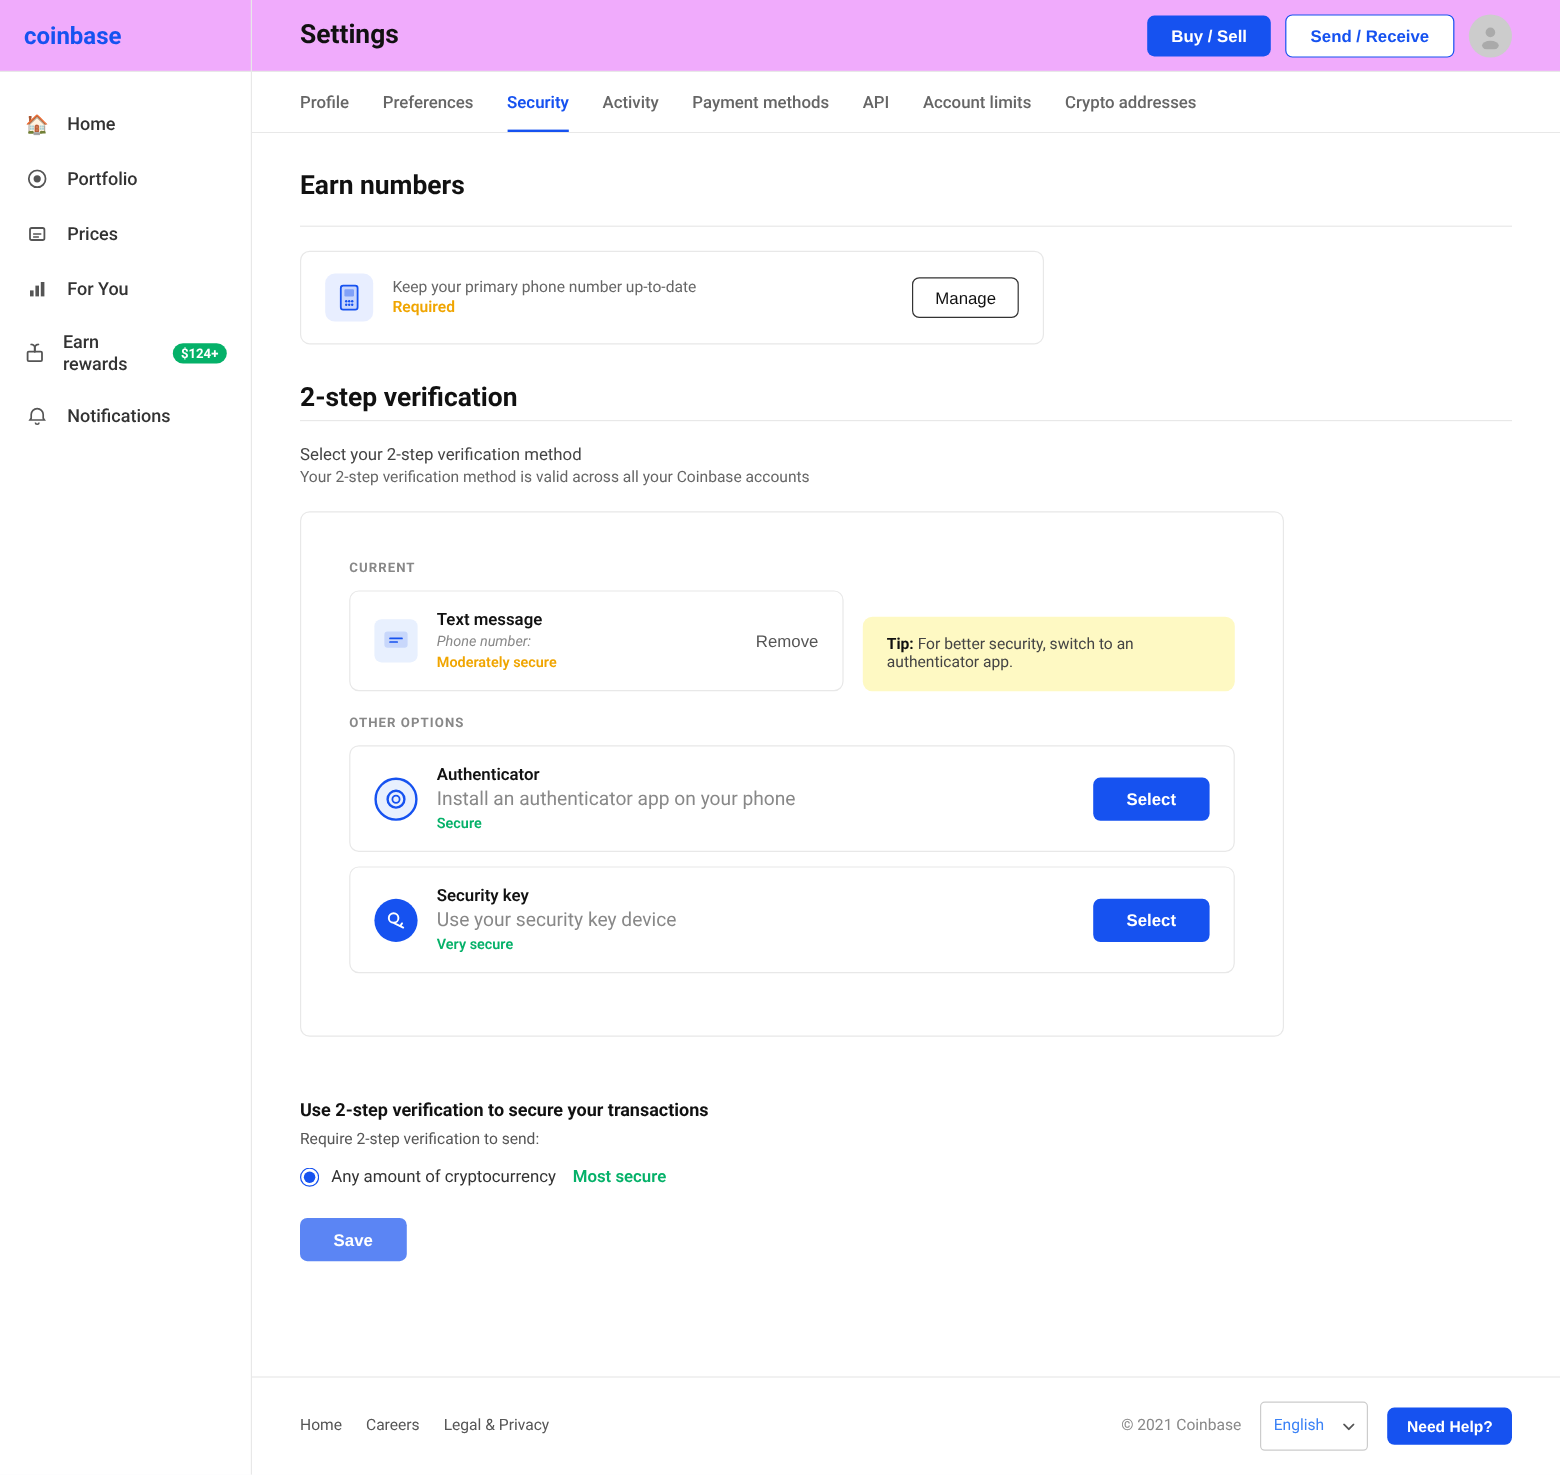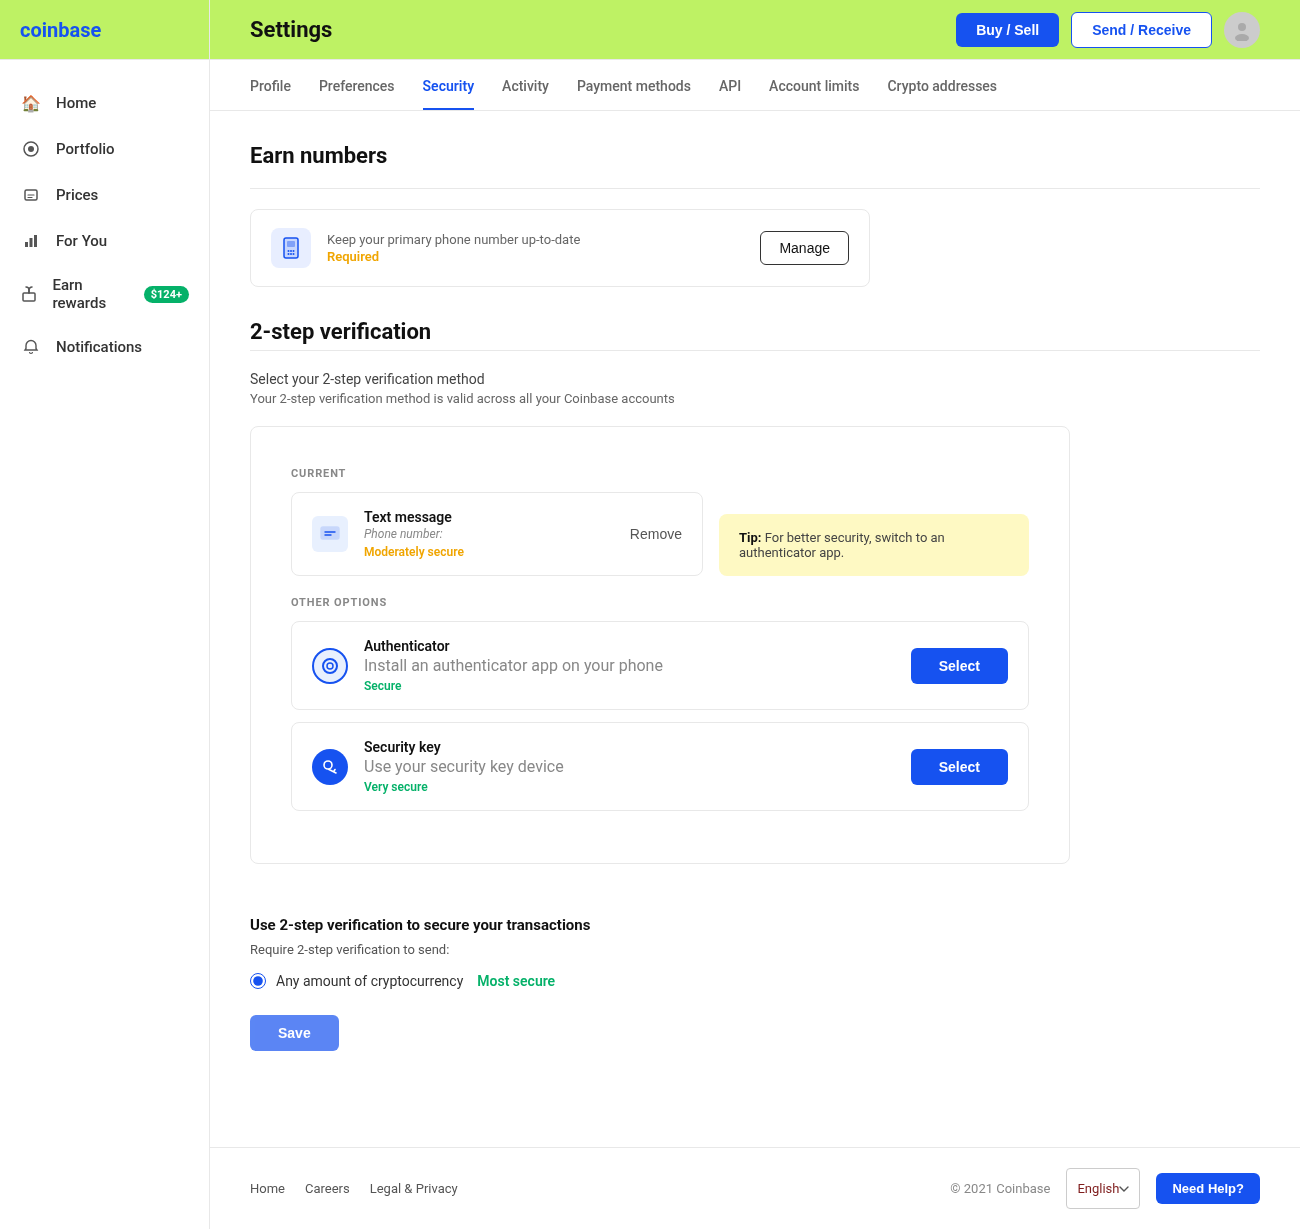--- a/index.html
+++ b/index.html
@@ -335,26 +335,26 @@
     }
     .footer-links { display: flex; gap: 20px; }
     .footer-link { color: #555; text-decoration: none; cursor: pointer; }
     .footer-right { display: flex; align-items: center; gap: 16px; }
     .footer-copyright { color: #888; }
     .footer-lang {
       border: 1px solid #ccc;
       border-radius: 4px;
       padding: 12px 10px;
       font-size: 13px;
-      color: #7f1d1d;
-      background: #fff;
-      cursor: pointer;
-      display: flex;
-      align-items: center;
-      gap: 0;
+      color: #3b82f6;
+      background: #fff;
+      cursor: pointer;
+      display: flex;
+      align-items: center;
+      gap: 16px;
     }
     .btn-need-help {
       background: #1652f0;
       color: #fff;
       border: none;
       padding: 8px 16px;
       border-radius: 6px;
       font-size: 13px;
       font-weight: 600;
       cursor: pointer;
@@ -364,21 +364,21 @@
     .page-wrapper {
       display: flex;
       flex-direction: column;
       min-height: 1229px;
     }
     .header-bar {
       display: flex;
       align-items: center;
       padding: 0 0 0 0;
       border-bottom: 1px solid #e8e8e8;
-      background: #bef264;
+      background: #f0abfc;
       height: 60px;
     }
     .sidebar-header {
       width: 210px;
       padding: 0 20px;
       display: flex;
       align-items: center;
       height: 60px;
       border-right: 1px solid #e8e8e8;
       flex-shrink: 0;

